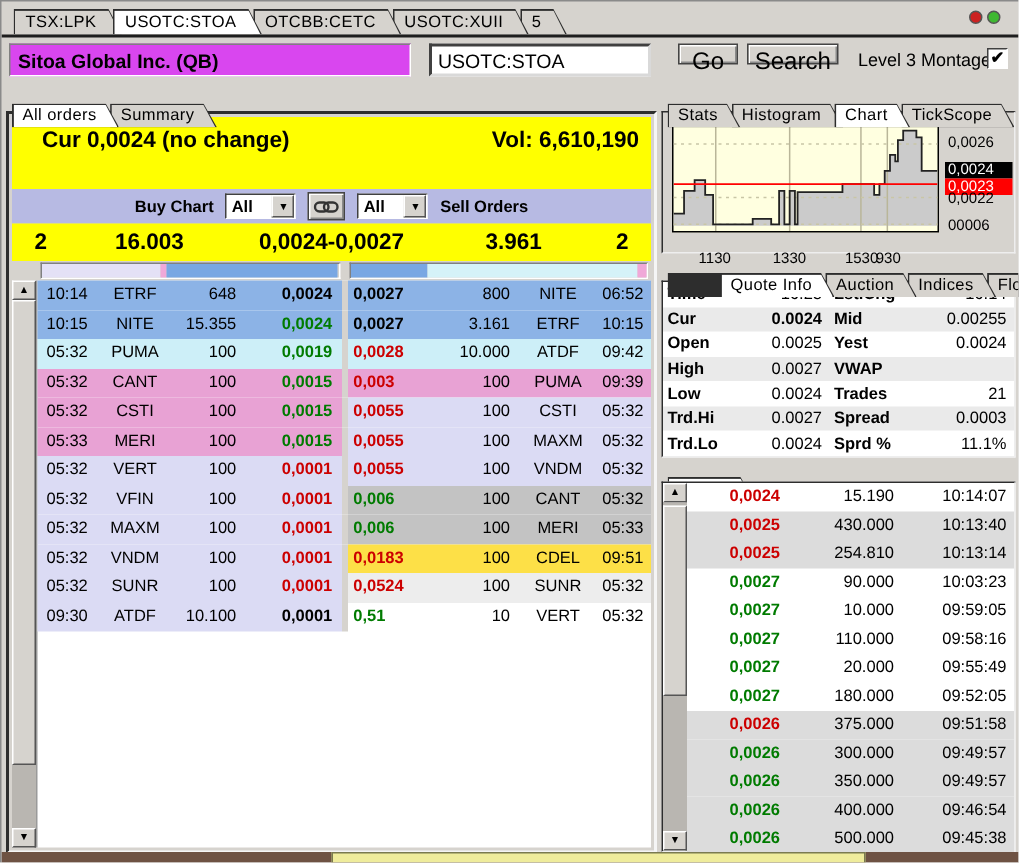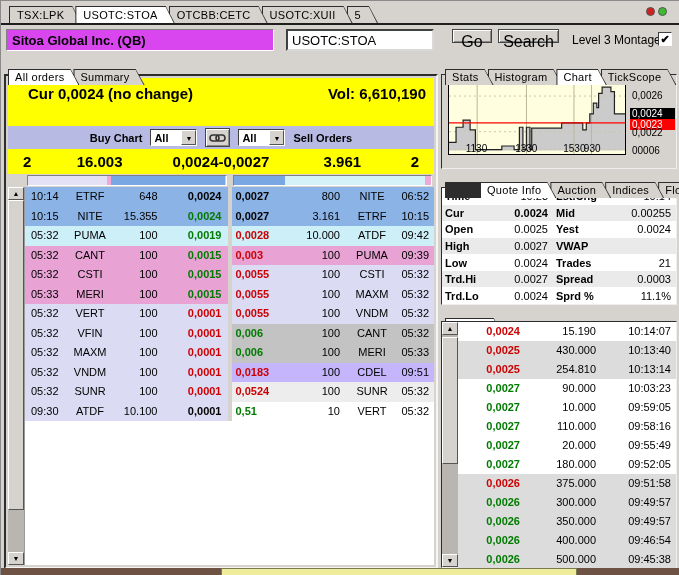--- a/index.html
+++ b/index.html
@@ -91,21 +91,21 @@
   .right-panel{position:absolute;left:440px;top:57px;width:237px;height:511px;}
   .chart-box{position:absolute;left:0;top:16px;width:236px;height:95px;background:#D6D3CE;
        border:1px solid;border-color:#2d2d2d #eee #eee #2d2d2d;}
   .plot{position:absolute;left:6px;top:4px;width:178px;height:76px;background:var(--chartbg);
        border:1px solid #000;}
   .plot svg{position:absolute;left:0;top:0;width:100%;height:100%;}
   .ylabels{position:absolute;left:186px;top:0;right:0;bottom:0;font-size:10px;}
   .ylab{position:absolute;left:2px;right:1px;height:11px;line-height:11px;padding-left:2px;}
   .ylab.current{background:#000;color:#fff;}
   .ylab.reference{background:var(--refred);color:#fff;}
-  .xlabels{position:absolute;left:6px;top:68px;width:178px;height:12px;font-size:10px;}
+  .xlabels{position:absolute;left:6px;top:92px;width:178px;height:12px;font-size:10px;}
   .xlab{position:absolute;top:0;transform:translateX(-50%);white-space:nowrap;}
   .infotabs{top:113px;}
   .quote-box{position:absolute;left:0;top:129px;width:236px;height:118px;background:#fff;
        border:1px solid;border-color:#2d2d2d #eee #eee #2d2d2d;display:flex;flex-direction:column;}
   .qrow{flex:1;display:flex;font-size:11px;align-items:center;}
   .qrow.alt{background:var(--quotegray);}
   .ql{font-weight:bold;}
   .ql1{width:52px;padding-left:3px;}
   .qv1{width:62px;text-align:right;padding-right:8px;}
   .ql2{width:56px;}
@@ -357,21 +357,21 @@
               </div>
             </div>
             <div class="brow">
               <div class="half" style="background: rgb(219, 219, 244);">
                 <span class="c cb-time">05:32</span>
                 <span class="c cb-mm">VNDM</span>
                 <span class="c cb-size">100</span>
                 <span class="c cb-price" style="color: rgb(204, 0, 0);">0,0001</span>
               </div>
               <div class="hgap"></div>
-              <div class="half" style="background: #c4b5fd;">
+              <div class="half" style="background: #fde047;">
                 <span class="c ca-price" style="color: rgb(204, 0, 0);">0,0183</span>
                 <span class="c ca-size">100</span>
                 <span class="c ca-mm">CDEL</span>
                 <span class="c ca-time">09:51</span>
               </div>
             </div>
             <div class="brow">
               <div class="half" style="background: rgb(219, 219, 244);">
                 <span class="c cb-time">05:32</span>
                 <span class="c cb-mm">SUNR</span>

